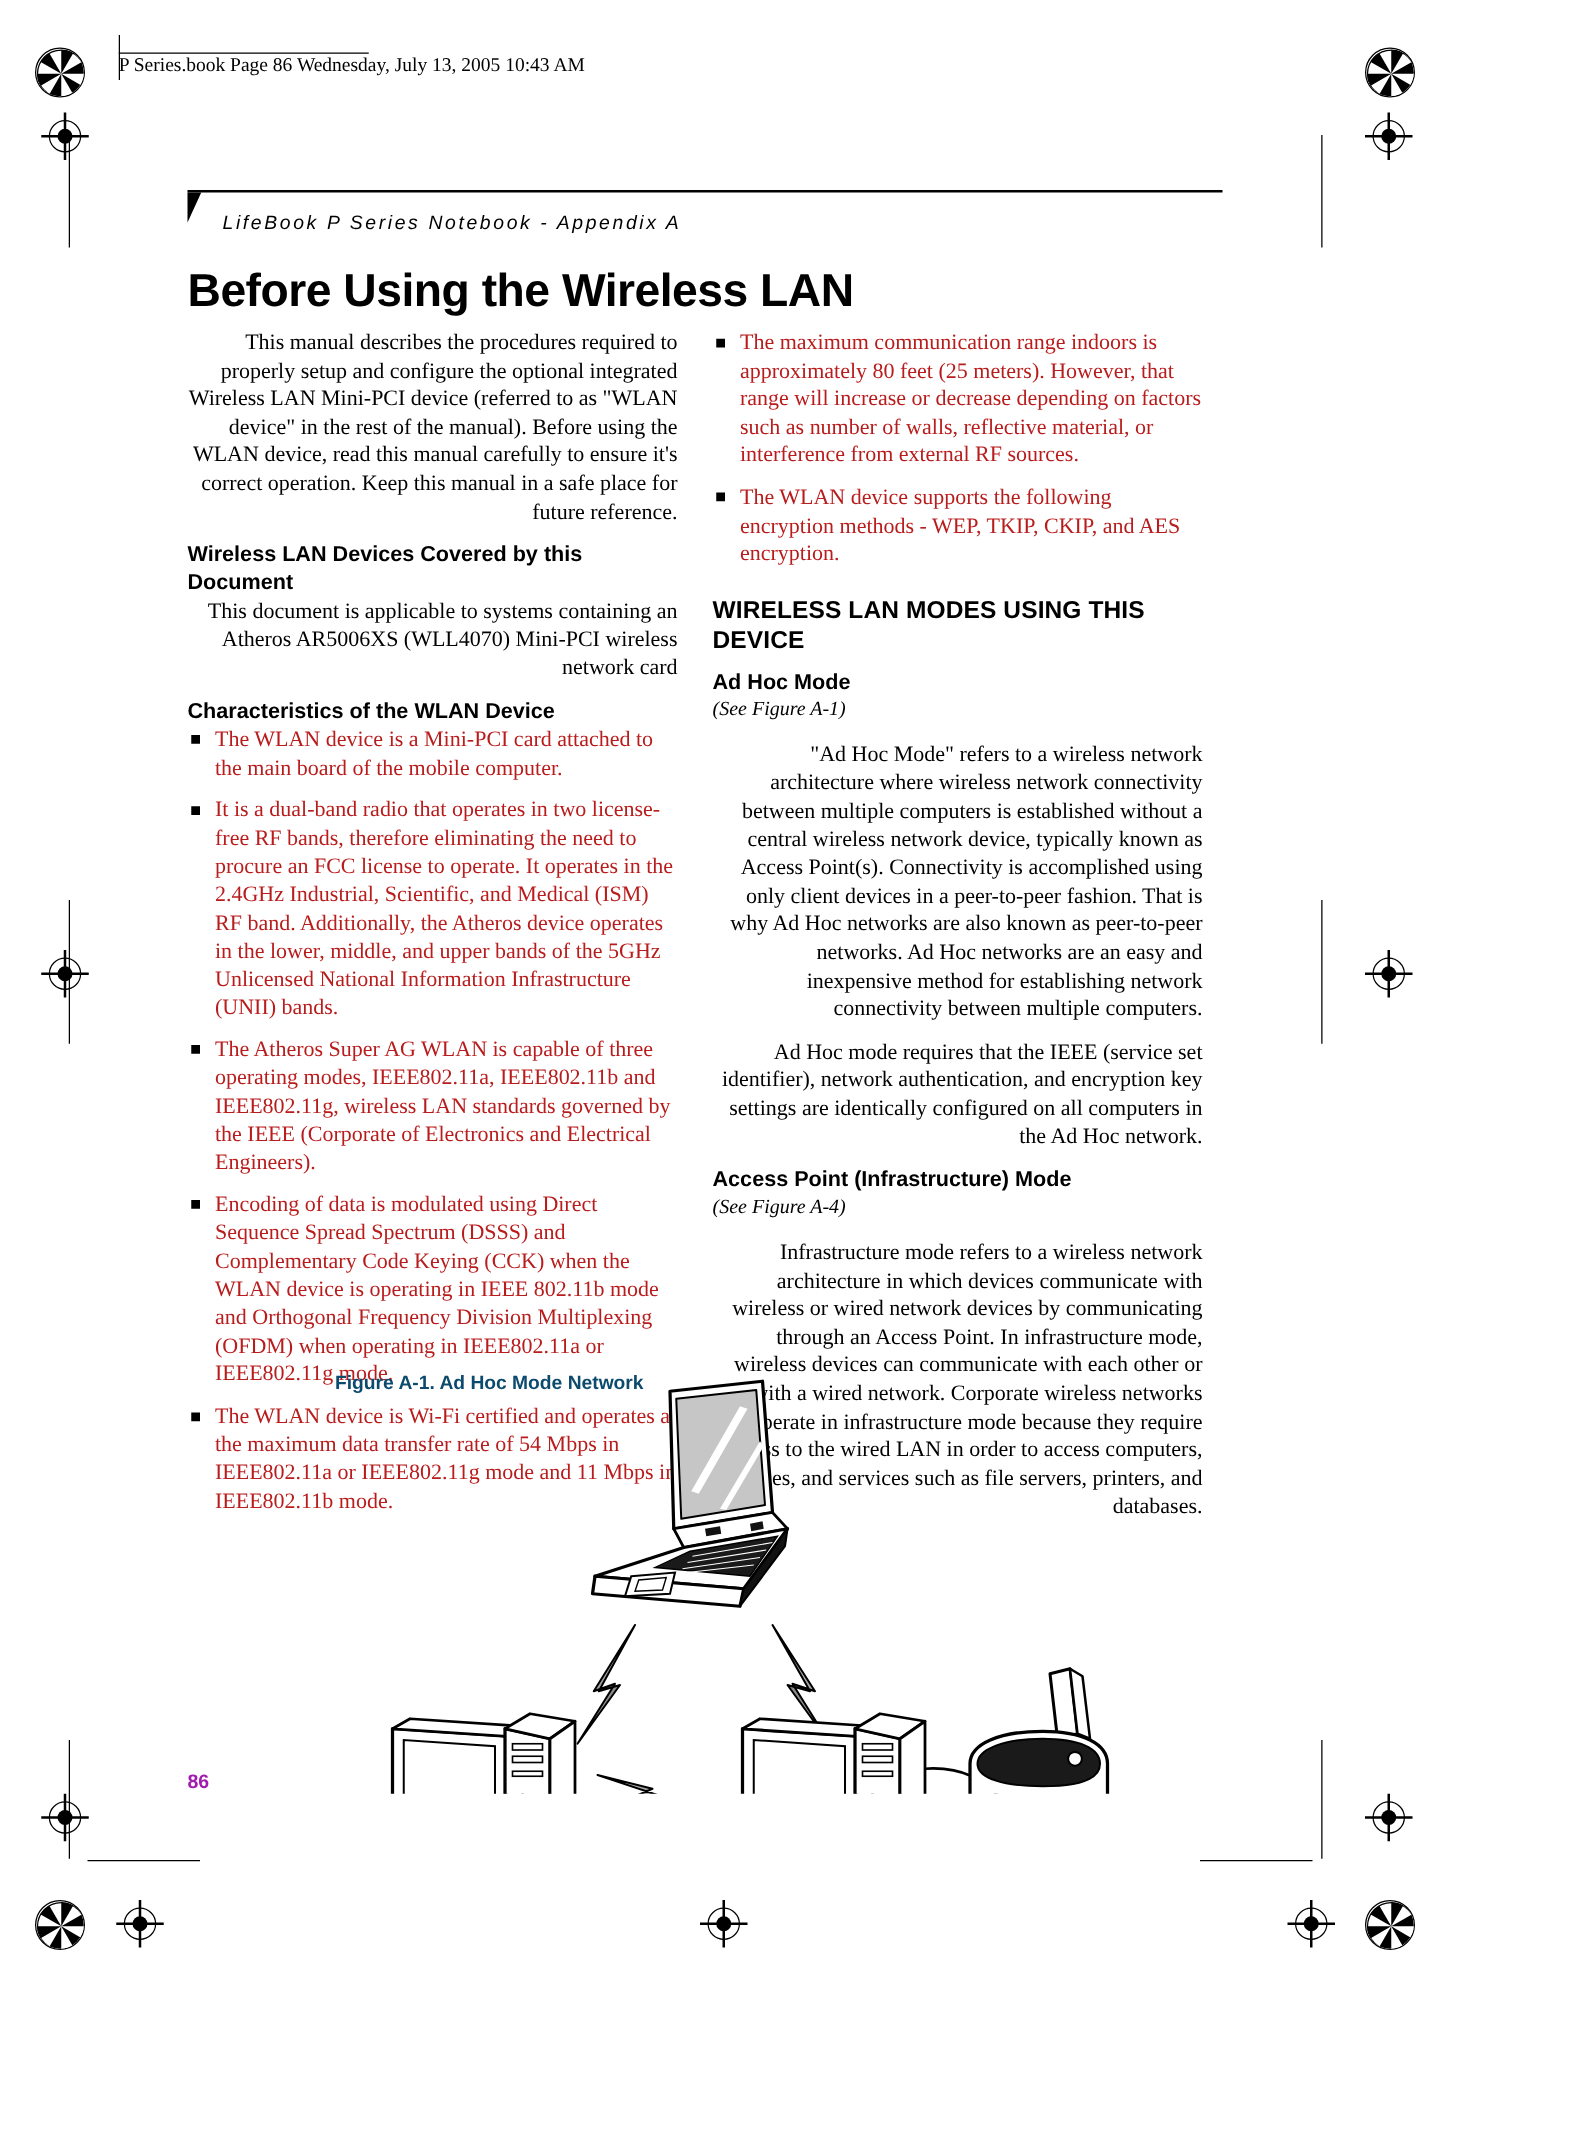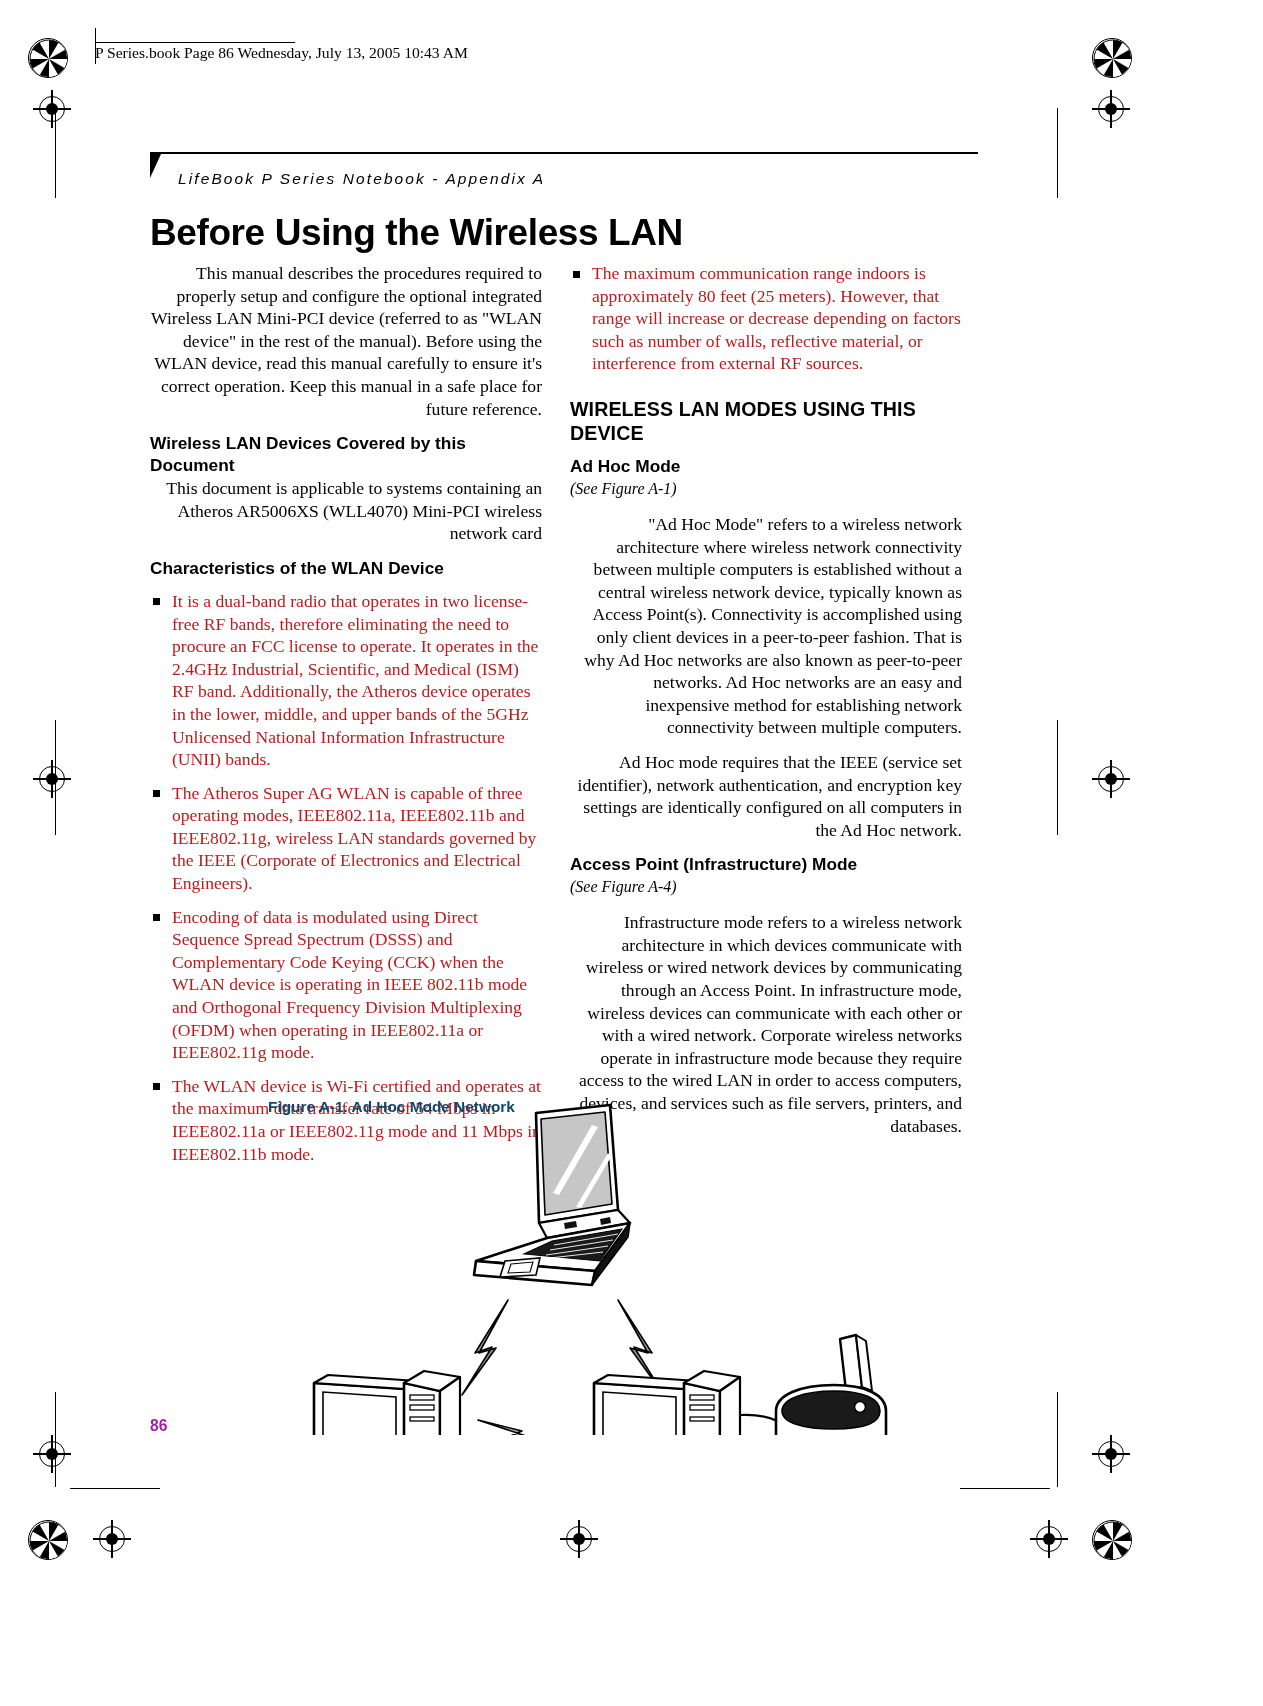--- a/index.html
+++ b/index.html
@@ -320,31 +320,32 @@
   <div class="doc-title">Before Using the Wireless LAN</div>
 
   <div class="col col-left">
     <p class="body">This manual describes the procedures required to properly setup and configure the optional integrated Wireless LAN Mini-PCI device (referred to as "WLAN device" in the rest of the manual). Before using the WLAN device, read this manual carefully to ensure it's correct operation. Keep this manual in a safe place for future reference.</p>
 
     <h3 class="sub">Wireless LAN Devices Covered by this Document</h3>
     <p class="body">This document is applicable to systems containing an Atheros AR5006XS (WLL4070) Mini-PCI wireless network card</p>
 
     <h3 class="sub">Characteristics of the WLAN Device</h3>
     <ul class="bullets">
-      <li><span class="sq"></span></li>
+      <li><span class="sq"></span><span>The WLAN device is a Mini-PCI card attached to the main board of the mobile computer.</span></li>
       <li><span class="sq"></span><span>It is a dual-band radio that operates in two license-free RF bands, therefore eliminating the need to procure an FCC license to operate. It operates in the 2.4GHz Industrial, Scientific, and Medical (ISM) RF band. Additionally, the Atheros device operates in the lower, middle, and upper bands of the 5GHz Unlicensed National Information Infrastructure (UNII) bands.</span></li>
       <li><span class="sq"></span><span>The Atheros Super AG WLAN is capable of three operating modes, IEEE802.11a, IEEE802.11b and IEEE802.11g, wireless LAN standards governed by the IEEE (Corporate of Electronics and Electrical Engineers).</span></li>
       <li><span class="sq"></span><span>Encoding of data is modulated using Direct Sequence Spread Spectrum (DSSS) and Complementary Code Keying (CCK) when the WLAN device is operating in IEEE 802.11b mode and Orthogonal Frequency Division Multiplexing (OFDM) when operating in IEEE802.11a or IEEE802.11g mode.</span></li>
       <li><span class="sq"></span><span>The WLAN device is Wi-Fi certified and operates at the maximum data transfer rate of 54 Mbps in IEEE802.11a or IEEE802.11g mode and 11 Mbps in IEEE802.11b mode.</span></li>
     </ul>
   </div>
 
   <div class="col col-right">
     <ul class="bullets">
       <li><span class="sq"></span><span>The maximum communication range indoors is approximately 80 feet (25 meters).   However, that range will increase or decrease depending on factors such as number of walls, reflective material, or interference from external RF sources.</span></li>
+      <li><span class="sq"></span><span>The WLAN device supports the following encryption methods - WEP, TKIP, CKIP, and AES encryption.</span></li>
     </ul>
 
     <h2 class="section">WIRELESS LAN MODES USING THIS DEVICE</h2>
 
     <h3 class="sub first">Ad Hoc Mode</h3>
     <p class="figref">(See Figure A-1)</p>
     <p class="body">"Ad Hoc Mode" refers to a wireless network architecture where wireless network connectivity between multiple computers is established without a central wireless network device, typically known as Access Point(s). Connectivity is accomplished using only client devices in a peer-to-peer fashion. That is why Ad Hoc networks are also known as peer-to-peer networks. Ad Hoc networks are an easy and inexpensive method for establishing network connectivity between multiple computers.</p>
     <p class="body">Ad Hoc mode requires that the IEEE (service set identifier), network authentication, and encryption key settings are identically configured on all computers in the Ad Hoc network.</p>
 
     <h3 class="sub">Access Point (Infrastructure) Mode</h3>

